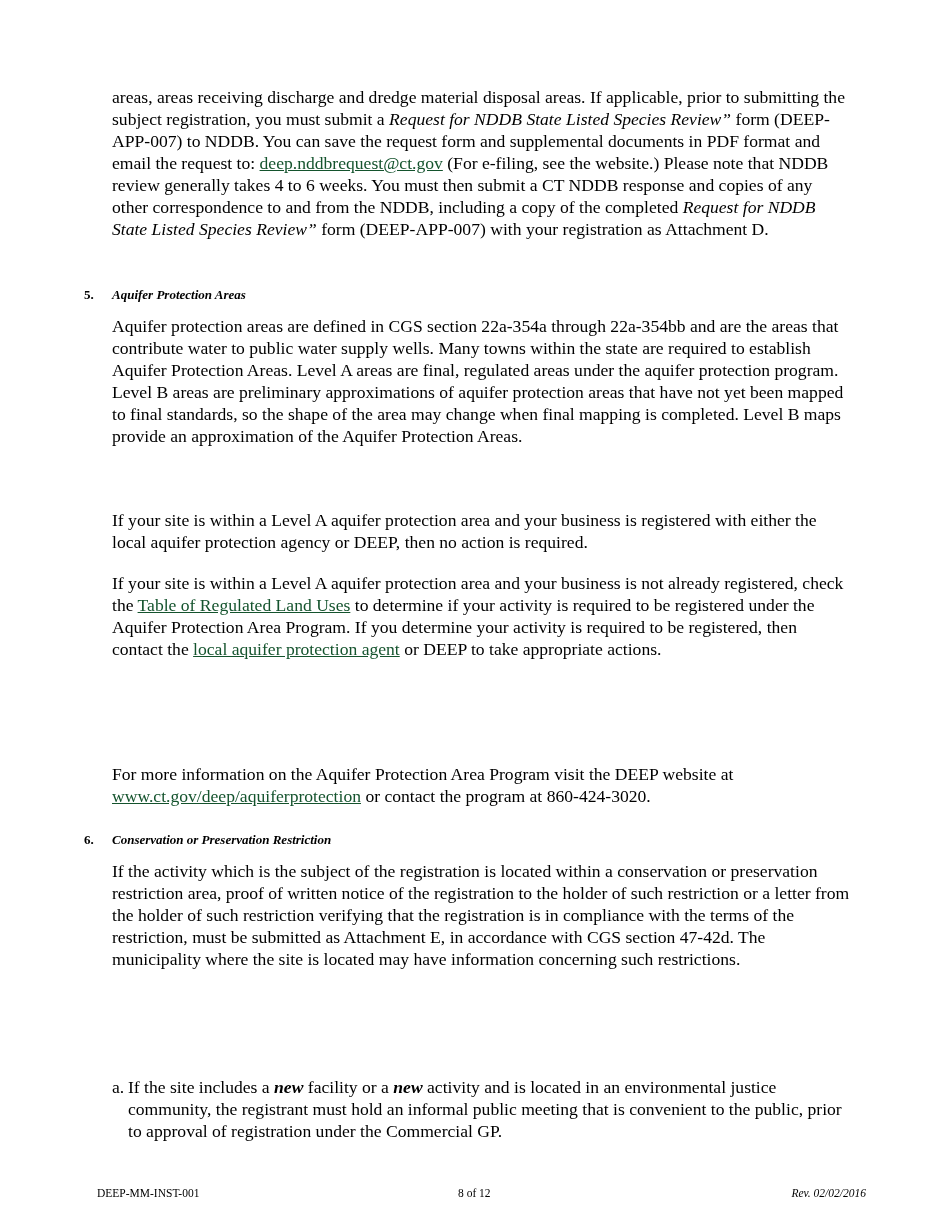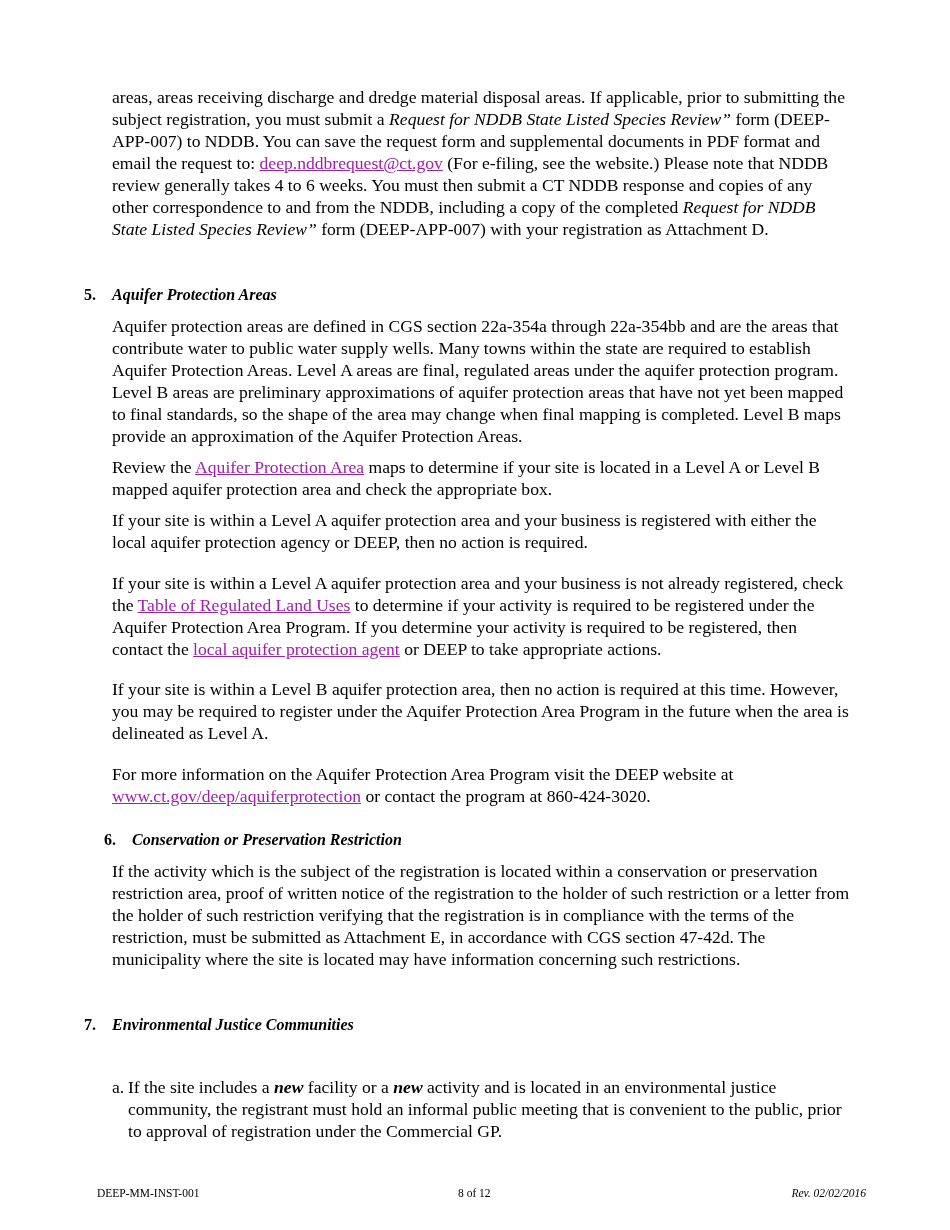--- a/index.html
+++ b/index.html
@@ -1,53 +1,50 @@
 <!DOCTYPE html>
 <html><head>
 <meta charset="utf-8">
 <style>
   html, body { margin: 0; padding: 0; background: #ffffff; }
   body { width: 950px; height: 1230px; position: relative; overflow: hidden;
          font-family: "Liberation Serif", "DejaVu Serif", serif; color: #000; }
   .page { position: absolute; left: 0; top: 0; width: 950px; height: 1230px; }
   .para { position: absolute; left: 112px; width: 740px; font-size: 17.6px; line-height: 22px; margin: 0; }
-  .heading { position: absolute; left: 84px; font-size: 16px; line-height: 22px; font-weight: bold; font-style: italic; margin: 0; }
+  .heading { position: absolute; left: 84px; font-size: 13px; line-height: 22px; font-weight: bold; font-style: italic; margin: 0; }
   .heading .num { display: inline-block; width: 28px; font-style: normal; }
-  a.link { color: #a21caf; text-decoration: underline; }
+  a.link { color: #14532d; text-decoration: underline; }
   .item { position: absolute; left: 112px; width: 740px; font-size: 17.6px; line-height: 22px; margin: 0; }
   .item .marker { position: absolute; left: 0; top: 0; }
   .item .body { margin-left: 16px; display: block; }
   .footer { position: absolute; top: 1186px; font-size: 11.5px; line-height: 14px; }
 </style>
 </head>
 <body>
 
 <div class="page">
 
   <p class="para" style="top:86px;"><span>areas, areas receiving discharge and dredge material disposal areas. If applicable, prior to submitting the subject registration, you must submit a </span><i>Request for NDDB State Listed Species Review”</i><span> form (DEEP-APP-007) to NDDB. You can save the request form and supplemental documents in PDF format and email the request to: </span><a class="link" href="#">deep.nddbrequest@ct.gov</a><span> (For e-filing, see the website.) Please note that NDDB review generally takes 4 to 6 weeks. You must then submit a CT NDDB response and copies of any other correspondence to and from the NDDB, including a copy of the completed </span><i>Request for NDDB State Listed Species Review”</i><span> form (DEEP-APP-007) with your registration as Attachment D.</span></p>
 
   <p class="heading" style="top:284px;"><span class="num">5.</span><span>Aquifer Protection Areas</span></p>
 
   <p class="para" style="top:315px;">Aquifer protection areas are defined in CGS section 22a-354a through 22a-354bb and are the areas that contribute water to public water supply wells.  Many towns within the state are required to establish Aquifer Protection Areas.  Level A areas are final, regulated areas under the aquifer protection program. Level B areas are preliminary approximations of aquifer protection areas that have not yet been mapped to final standards, so the shape of the area may change when final mapping is completed. Level B maps provide an approximation of the Aquifer Protection Areas.</p>
 
-  <p class="para" style="top:456px;"><span>Review the </span><a class="link" href="#">Aquifer Protection Area</a><span> maps to determine if your site is located in a Level A or Level B mapped aquifer protection area and check the appropriate box.</span></p>
 
   <p class="para" style="top:509px;">If your site is within a Level A aquifer protection area and your business is registered with either the local aquifer protection agency or DEEP, then no action is required.</p>
 
   <p class="para" style="top:572px;"><span>If your site is within a Level A aquifer protection area and your business is not already registered, check the </span><a class="link" href="#">Table of Regulated Land Uses</a><span> to determine if your activity is required to be registered under the Aquifer Protection Area Program. If you determine your activity is required to be registered, then contact the </span><a class="link" href="#">local aquifer protection agent</a><span> or DEEP to take appropriate actions.</span></p>
 
-  <p class="para" style="top:678px;">If your site is within a Level B aquifer protection area, then no action is required at this time. However, you may be required to register under the Aquifer Protection Area Program in the future when the area is delineated as Level A.</p>
 
   <p class="para" style="top:763px;"><span>For more information on the Aquifer Protection Area Program visit the DEEP website at </span><a class="link" href="#">www.ct.gov/deep/aquiferprotection</a><span> or contact the program at 860-424-3020.</span></p>
 
-  <p class="heading" style="top:829px;margin-left:20px;"><span class="num">6.</span><span>Conservation or Preservation Restriction</span></p>
+  <p class="heading" style="top:829px;"><span class="num">6.</span><span>Conservation or Preservation Restriction</span></p>
 
   <p class="para" style="top:860px;">If the activity which is the subject of the registration is located within a conservation or preservation restriction area, proof of written notice of the registration to the holder of such restriction or a letter from the holder of such restriction verifying that the registration is in compliance with the terms of the restriction, must be submitted as Attachment E, in accordance with CGS section 47-42d. The municipality where the site is located may have information concerning such restrictions.</p>
 
-  <p class="heading" style="top:1014px;"><span class="num">7.</span><span>Environmental Justice Communities</span></p>
 
 
   <div class="item" style="top:1076px;">
     <span class="marker">a.</span>
     <span class="body"><span>If the site includes a </span><b><i>new</i></b><span> facility or a </span><b><i>new</i></b><span> activity and is located in an environmental justice community, the registrant must hold an informal public meeting that is convenient to the public, prior to approval of registration under the Commercial GP.</span></span>
   </div>
 
   <div class="footer" style="left:97px;">DEEP-MM-INST-001</div>
   <div class="footer" style="left:458px;">8 of 12</div>
   <div class="footer" style="right:84px;font-style:italic;">Rev. 02/02/2016</div>

